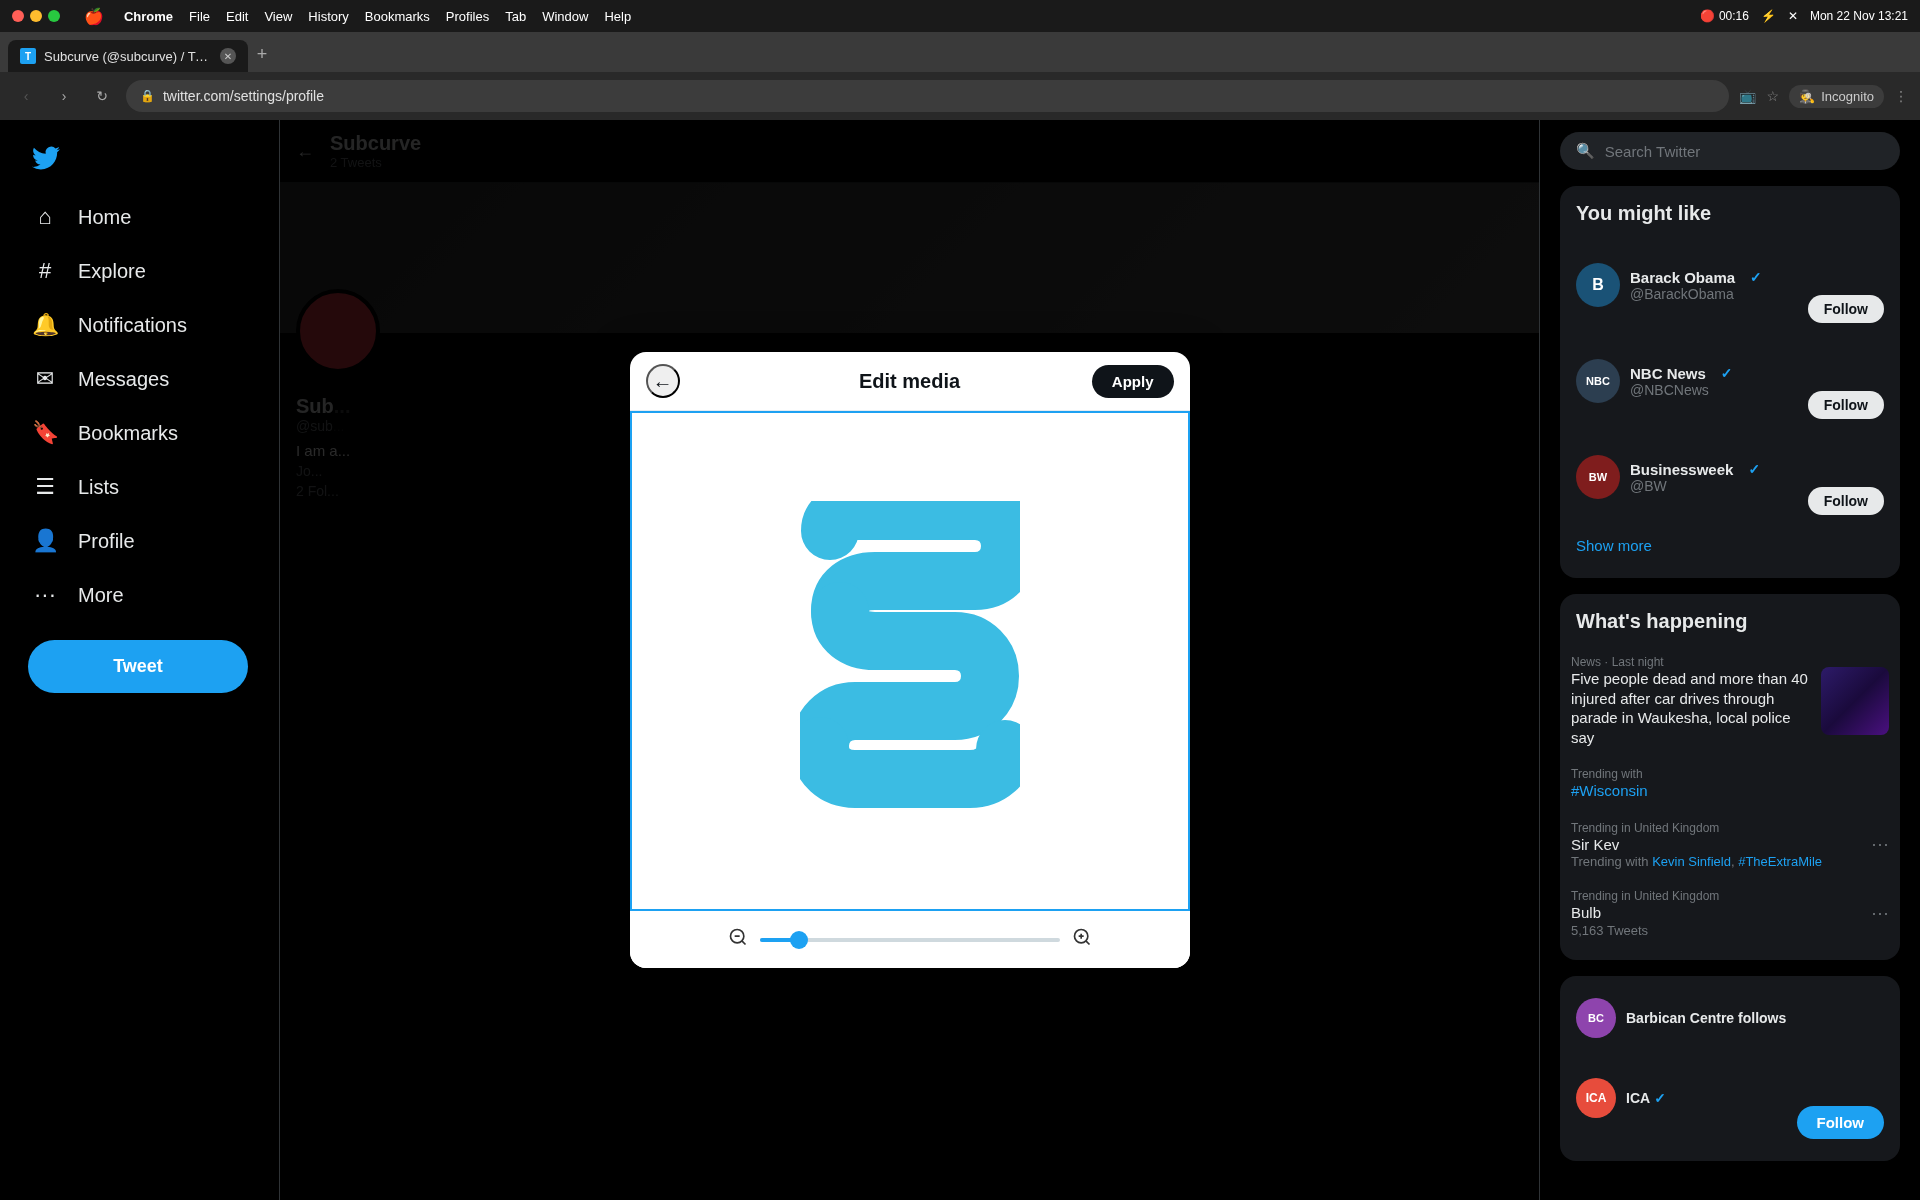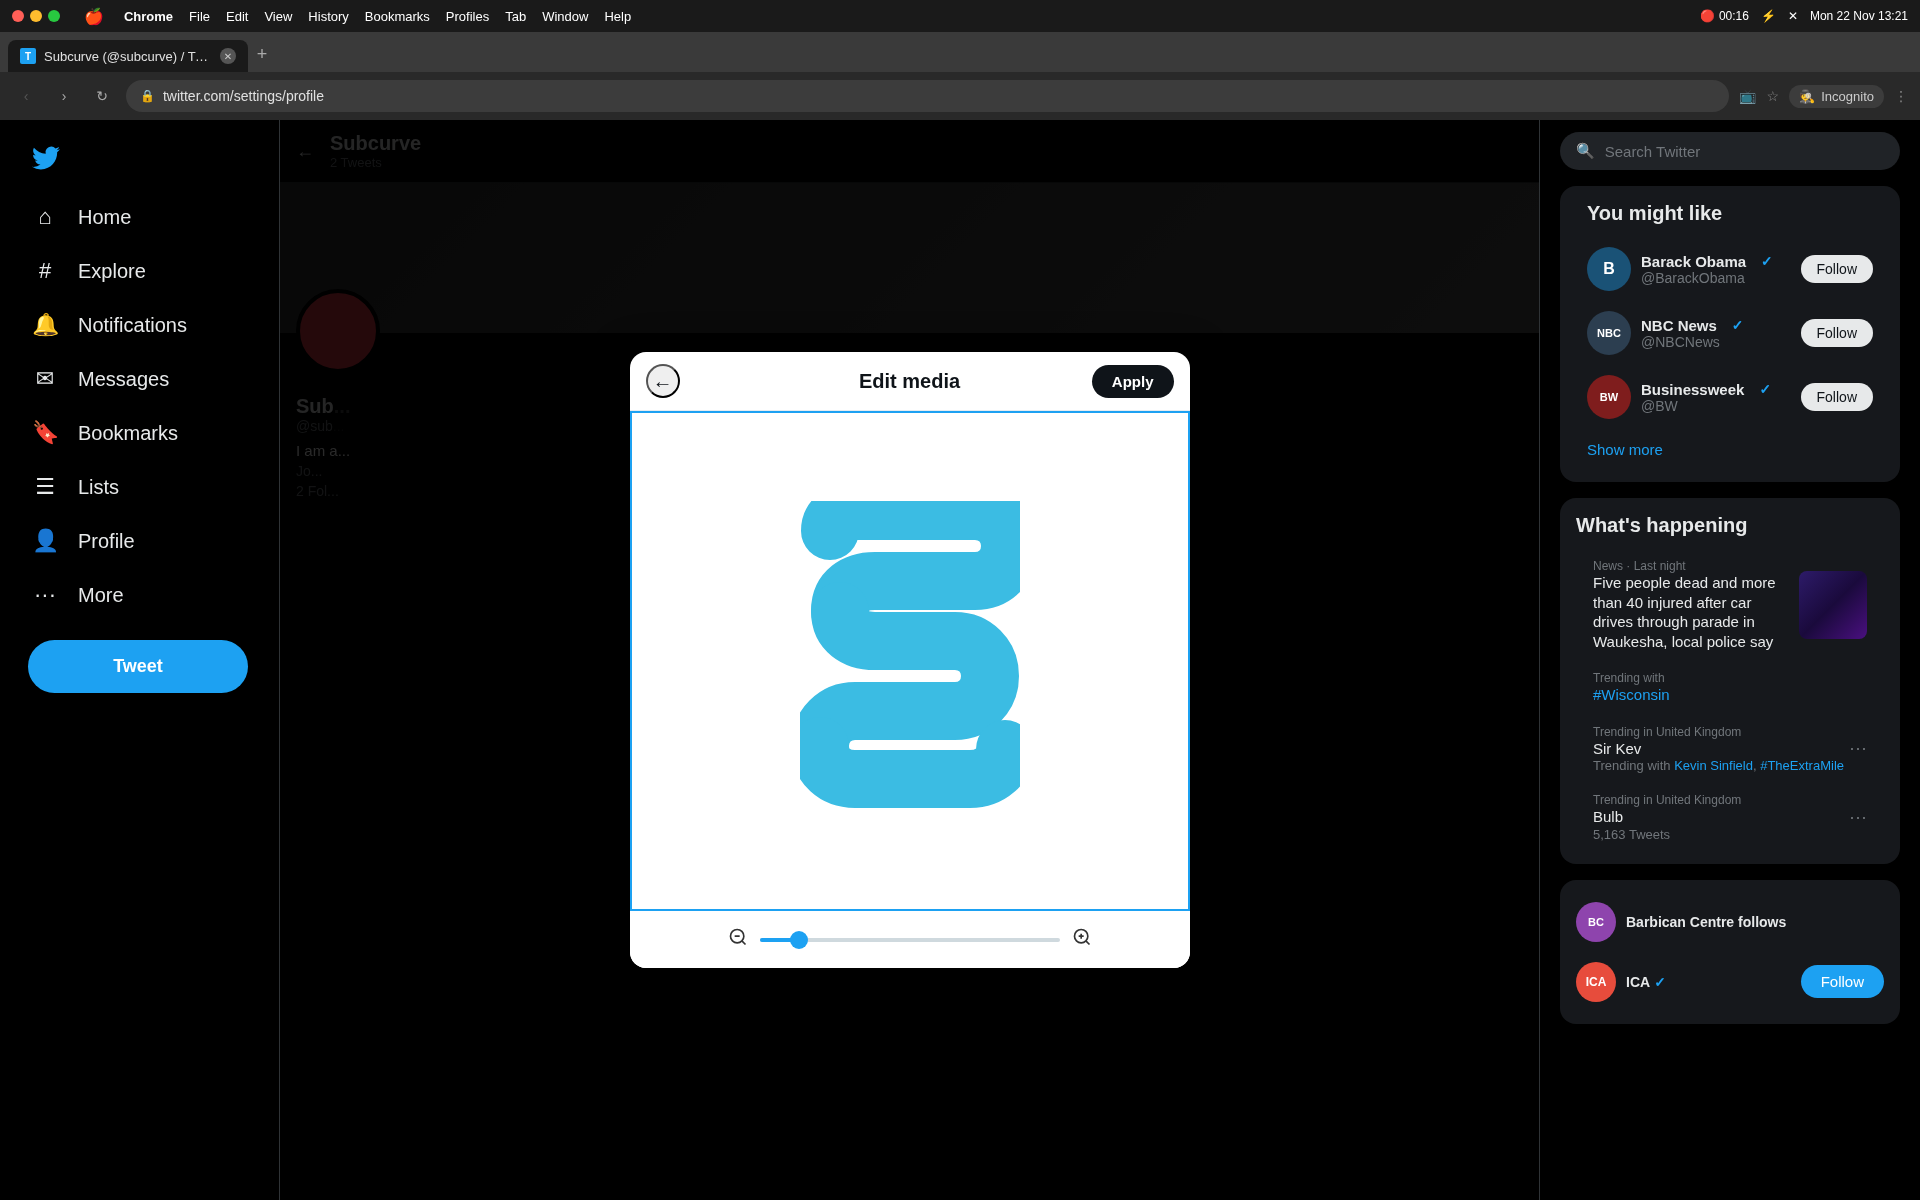--- a/index.html
+++ b/index.html
@@ -190,21 +190,21 @@
       border-radius: 30px;
       display: flex; align-items: center;
       padding: 10px 16px; gap: 10px;
       color: #71767b;
       font-size: 15px;
       margin-bottom: 16px;
     }
     .you-might-like {
       background: #16181c;
       border-radius: 16px;
-      padding: 12px 11px;
+      padding: 12px 0;
       margin-bottom: 16px;
     }
     .section-title {
       font-size: 20px; font-weight: 800;
       color: #e7e9ea; padding: 4px 16px 12px;
     }
     .suggest-item {
       display: flex; align-items: center;
       padding: 10px 16px; gap: 10px;
       cursor: pointer;
@@ -220,22 +220,23 @@
       font-size: 15px; font-weight: 700; color: #e7e9ea;
       display: flex; align-items: center; gap: 15px;
     }
     .verified { color: #1da1f2; font-size: 14px; }
     .suggest-handle { font-size: 14px; color: #71767b; }
     .follow-btn {
       background: #e7e9ea;
       color: #0f1419;
       border: none; border-radius: 30px;
       padding: 6px 16px;
-      font-size: 14px; font-weight: 400;
-      cursor: pointer;
+      font-size: 14px; font-weight: 700;
+      cursor: pointer;
+      margin-top: 48px;
     }
     .show-more {
       padding: 12px 16px;
       color: #1da1f2; font-size: 15px;
       cursor: pointer;
     }
 
     
     .modal-overlay {
       position: absolute;
@@ -319,21 +320,21 @@
     }
 
     
     .whats-happening {
       background: #16181c;
       border-radius: 16px;
       padding: 12px 0;
       margin-bottom: 16px;
     }
     .trend-item {
-      padding: 10px 33px;
+      padding: 10px 11px;
       cursor: pointer;
     }
     .trend-meta { font-size: 12px; color: #71767b; }
     .trend-title { font-size: 15px; font-weight: 400; color: #e7e9ea; line-height: 1.3; }
     .trend-count { font-size: 13px; color: #71767b; }
     .trend-image {
       width: 68px; height: 68px;
       border-radius: 8px;
       background: linear-gradient(135deg, #2d1b69 0%, #1a0a3c 50%, #4a1080 100%);
       flex-shrink: 0;

